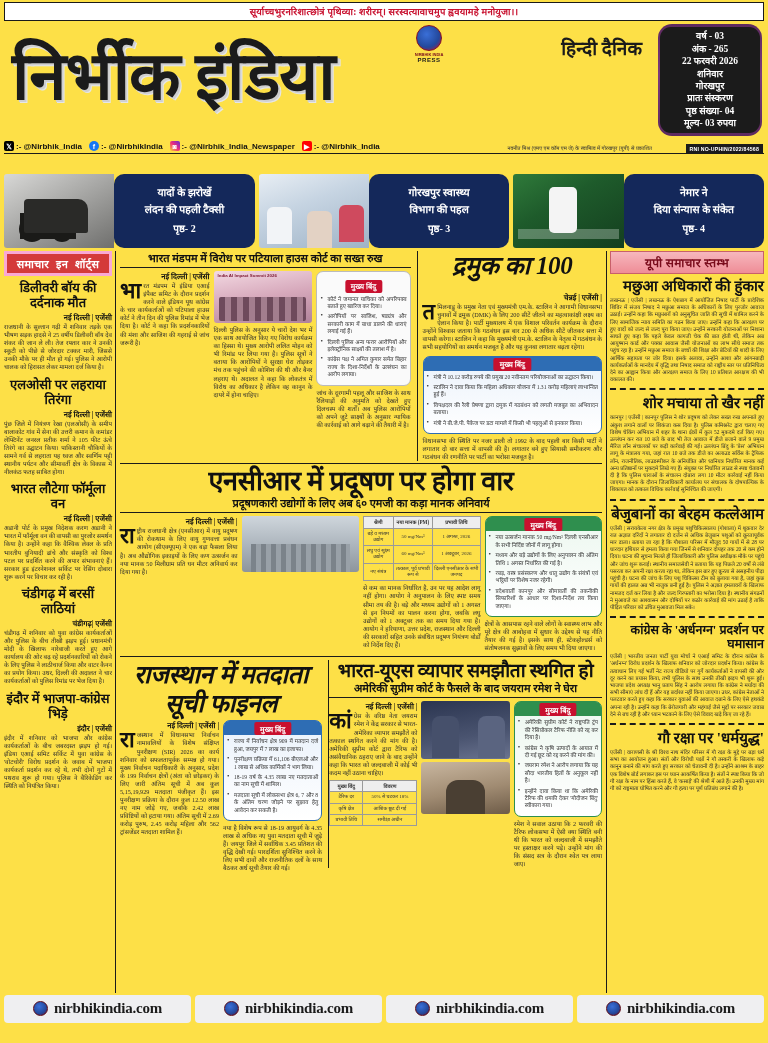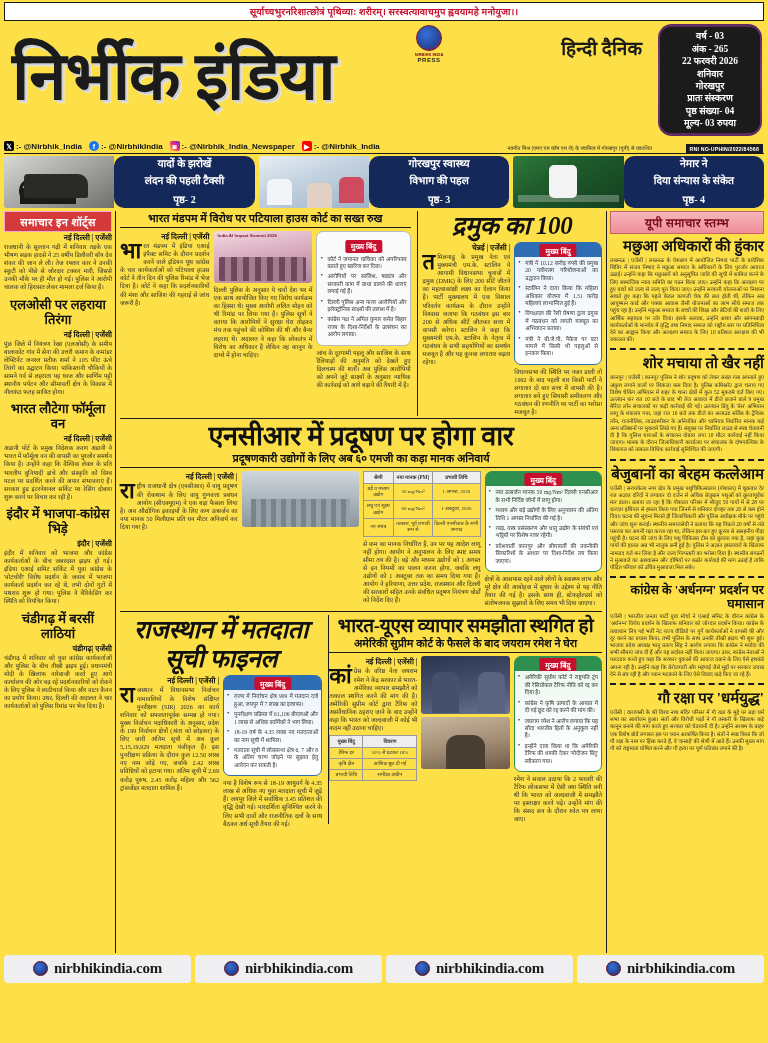--- a/index.html
+++ b/index.html
@@ -97,21 +97,21 @@
     font-size: 5.2px; color: #333; white-space: nowrap;
   }
   .rni-badge {
     position: absolute; right: 1px; bottom: 0px;
     background: #1b1b1b; color: #fff;
     font-size: 5.2px; font-weight: bold;
     padding: 1.5px 4px; letter-spacing: .2px; white-space: nowrap;
   }
 
   
-  .teaser-strip { display: flex; gap: 4px; height: 52px; margin-top: 2px; }
+  .teaser-strip { display: flex; gap: 4px; height: 74px; margin-top: 20px; }
   .teaser { flex: 1; display: flex; position: relative; border-radius: 3px; overflow: hidden; }
   .teaser-photo { width: 44%; position: relative; overflow: hidden; }
   .ph-carriage { background: linear-gradient(150deg,#d8d8d6 0%,#a9a9a7 45%,#6f6f6d 100%); }
   .ph-hospital { background: linear-gradient(160deg,#e8eef4 0%,#c6d4e2 40%,#9fb3c6 100%); }
   .ph-football  { background: linear-gradient(150deg,#2f7a3a 0%,#1e5b2b 40%,#143f1f 100%); }
   .ph-carriage::after {
     content:""; position:absolute; left:18%; top:34%;
     width:58%; height:46%;
     background:#2a2a28;
     border-radius: 4px 10px 2px 2px;
@@ -149,24 +149,24 @@
 
   
   .main-grid { display: flex; gap: 4px; margin-top: 3px; height: 742px; }
   .col-left  { width: 112px; border-right: 1.2px solid #1b1b1b; padding-right: 3px; }
   .col-mid   { flex: 1; }
   .col-right { width: 158px; border-left: 1.2px solid #1b1b1b; padding-left: 3px; }
 
   
   .ribbon {
     background: #d43a3a; color: #fff;
-    font-family: Liberation Sans, sans-serif;
+    font-family: Liberation Mono, monospace;
     font-weight: bold; font-size: 11px;
     text-align: center; padding: 2px 4px;
-    border: 1px solid #f9a8d4;
+    border: 3px solid #f9a8d4;
     letter-spacing: .3px;
   }
   .ribbon-pink {
     background: linear-gradient(180deg,#f6b7bd 0%, #ef8d97 100%);
     color: #7a0c1c;
     border: 1px solid #c8606a;
     font-size: 12px; font-weight: bold; text-align:center;
     font-family:"Liberation Serif", serif; padding: 2px 4px;
     letter-spacing:.3px;
   }
@@ -368,42 +368,43 @@
       </div>
     </div>
   </div>
 
   <div class="main-grid">
 
     <div class="col-left">
       <div class="ribbon">समाचार इन शॉर्ट्स</div>
 
       <div class="short-item">
+        <div class="short-head">डिलीवरी बॉय की दर्दनाक मौत</div>
         <div class="dateline">नई दिल्ली | एजेंसी</div>
         <div class="body-txt">राजधानी के सुल्तान गढ़ी में शनिवार तड़के एक भीषण सड़क हादसे ने 25 वर्षीय डिलीवरी बॉय देव शंकर की जान ले ली। तेज रफ्तार कार ने उनकी स्कूटी को पीछे से जोरदार टक्कर मारी, जिससे उनकी मौके पर ही मौत हो गई। पुलिस ने आरोपी चालक को हिरासत लेकर मामला दर्ज किया है।</div>
       </div>
       <div class="short-item">
         <div class="short-head">एलओसी पर लहराया तिरंगा</div>
         <div class="dateline">नई दिल्ली | एजेंसी</div>
         <div class="body-txt">पुंछ जिले में नियंत्रण रेखा (एलओसी) के समीप बालाकोट गांव में सेना की उत्तरी कमान के कमांडर लेफ्टिनेंट जनरल प्रतीक शर्मा ने 105 फीट ऊंचे तिरंगे का उद्घाटन किया। पाकिस्तानी चौकियों के सामने गर्व से लहराता यह ध्वज और स्वर्णिम पट्टी स्थानीय पर्यटन और सीमावर्ती क्षेत्र के विकास में नीलकंठ फतह साबित होगा।</div>
       </div>
       <div class="short-item">
         <div class="short-head">भारत लौटेगा फॉर्मूला वन</div>
         <div class="dateline">नई दिल्ली | एजेंसी</div>
         <div class="body-txt">अडानी पोर्ट के प्रमुख निदेशक करण अडानी ने भारत में फॉर्मूला वन की वापसी का पुरजोर समर्थन किया है। उन्होंने कहा कि वैश्विक लेवल के प्रति भारतीय बुनियादी ढांचे और संस्कृति को विश्व पटल पर प्रदर्शित करने की अपार संभावनाएं हैं। सरकार हुड इंटरनेशनल सर्किट पर रेसिंग दोबारा शुरू करने पर विचार कर रही है।</div>
       </div>
       <div class="short-item">
+        <div class="short-head">चंडीगढ़ में बरसीं लाठियां</div>
+        <div class="dateline">चंडीगढ़| एजेंसी</div>
+        <div class="body-txt">चंडीगढ़ में शनिवार को युवा कांग्रेस कार्यकर्ताओं और पुलिस के बीच तीखी झड़प हुई। प्रधानमंत्री मोदी के खिलाफ नारेबाजी करते हुए आगे कार्यालय की ओर बढ़ रहे प्रदर्शनकारियों को रोकने के लिए पुलिस ने लाठीचार्ज किया और वाटर कैनन का प्रयोग किया। उधर, दिल्ली की अदालत ने चार कार्यकर्ताओं को पुलिस रिमांड पर भेज दिया है।</div>
+      </div>
+      <div class="short-item">
         <div class="short-head">इंदौर में भाजपा-कांग्रेस भिड़े</div>
         <div class="dateline">इंदौर | एजेंसी</div>
         <div class="body-txt">इंदौर में शनिवार को भाजपा और कांग्रेस कार्यकर्ताओं के बीच जबरदस्त झड़प हो गई। इंडिया एआई समिट सर्किट में युवा कांग्रेस के 'वोटचोरी' विरोध प्रदर्शन के जवाब में भाजपा कार्यकर्ता प्रदर्शन कर रहे थे, तभी दोनों गुटों में पथराव शुरू हो गया। पुलिस ने बैरिकेडिंग कर स्थिति को नियंत्रित किया।</div>
-      </div>
-      <div class="short-item">
-        <div class="short-head">चंडीगढ़ में बरसीं लाठियां</div>
-        <div class="dateline">चंडीगढ़| एजेंसी</div>
-        <div class="body-txt">चंडीगढ़ में शनिवार को युवा कांग्रेस कार्यकर्ताओं और पुलिस के बीच तीखी झड़प हुई। प्रधानमंत्री मोदी के खिलाफ नारेबाजी करते हुए आगे कार्यालय की ओर बढ़ रहे प्रदर्शनकारियों को रोकने के लिए पुलिस ने लाठीचार्ज किया और वाटर कैनन का प्रयोग किया। उधर, दिल्ली की अदालत ने चार कार्यकर्ताओं को पुलिस रिमांड पर भेज दिया है।</div>
       </div>
     </div>
 
     <div class="col-mid">
 
       <div style="display:flex; gap:6px; align-items:flex-start;">
         <div style="flex:1.62;">
           <div class="sub-head">भारत मंडपम में विरोध पर पटियाला हाउस कोर्ट का सख्त रुख</div>
           <div class="hr-black"></div>
           <div class="story-cols">
@@ -427,21 +428,21 @@
                   <li>कांग्रेस पक्ष ने अमित कुमार समेत बिहार राज्य के दिशा-निर्देशों के उल्लंघन का आरोप लगाया।</li>
                 </ul>
               </div>
               <div class="body-txt" style="margin-top:3px;">जांच के दूरगामी पहलू और साजिश के साथ रैलियाड़ों की अनुमति को देखते हुए दिलचस्प की शर्तों। अब पुलिस आरोपियों को अपने जुटे साक्ष्यों के अनुसार न्यायिक की कार्रवाई को आगे बढ़ाने की तैयारी में है।</div>
             </div>
           </div>
         </div>
 
         <div style="flex:1; border-left:1px solid #1b1b1b; padding-left:5px;">
           <div class="mega-head italic">द्रमुक का 100</div>
-          <div class="story-cols" style="margin-top:2px;">
+          <div class="story-cols" style="margin-top:12px;flex-direction:column;">
             <div class="scol">
               <div class="dateline">चेन्नई | एजेंसी |</div>
               <div class="body-txt dropcap">तमिलनाडु के प्रमुख नेता एवं मुख्यमंत्री एम.के. स्टालिन ने आगामी विधानसभा चुनावों में द्रमुक (DMK) के लिए 200 सीटें जीतने का महत्वाकांक्षी लक्ष्य का ऐलान किया है। पार्टी मुख्यालय में एक विशाल परिवर्तन कार्यक्रम के दौरान उन्होंने विश्वास जताया कि गठबंधन इस बार 200 से अधिक सीटें जीतकर सत्ता में वापसी करेगा। स्टालिन ने कहा कि मुख्यमंत्री एम.के. स्टालिन के नेतृत्व में गठबंधन के सभी सहयोगियों का समर्थन मजबूत है और यह कुनबा लगातार बढ़ता रहेगा।</div>
             </div>
             <div class="scol">
               <div class="kp-box blue">
                 <div class="kp-strip">
                   <div class="kp-label">मुख्य बिंदु</div>
                 </div>
                 <ul class="kp-list">

